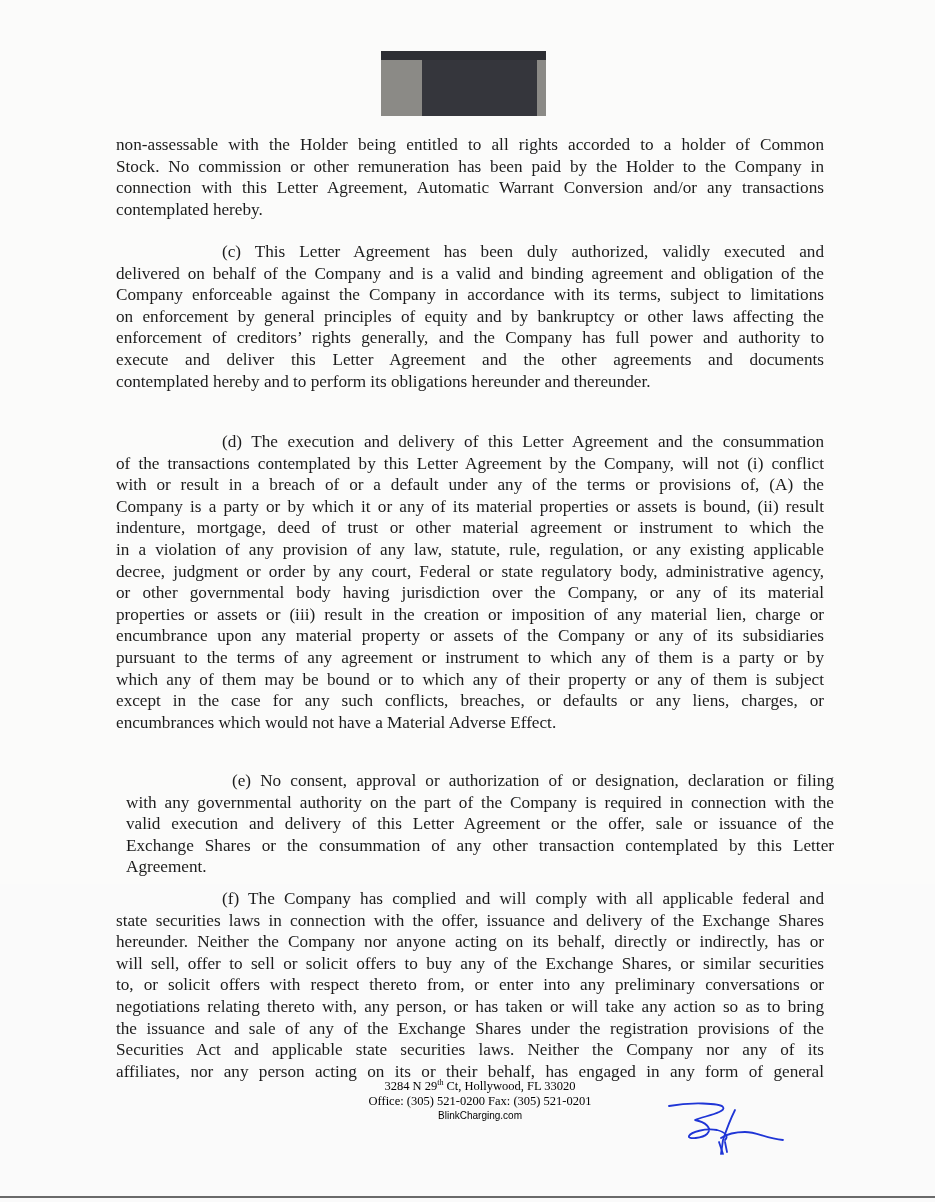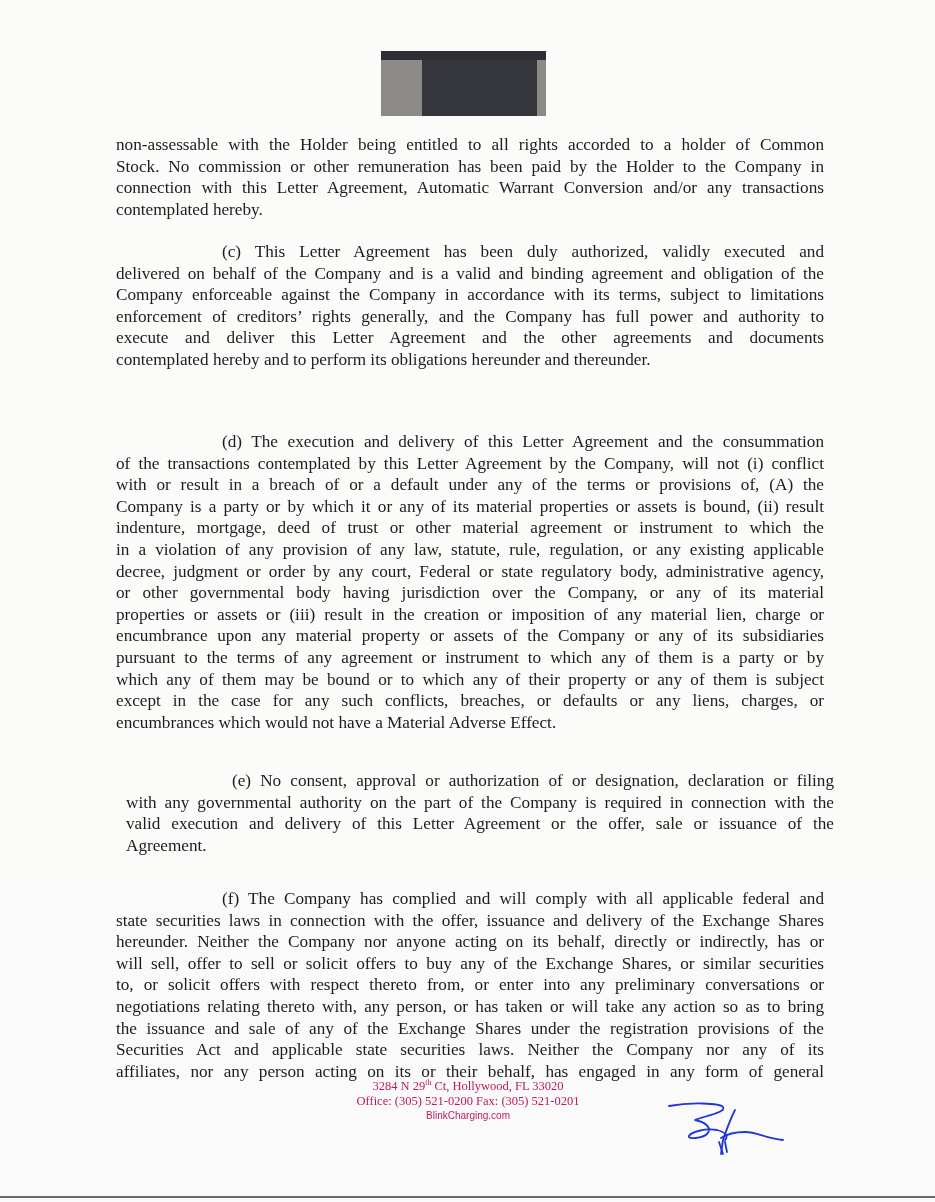--- a/index.html
+++ b/index.html
@@ -69,26 +69,26 @@
       box-sizing: border-box;
     }
     #para-b { top: 134px; }
     #para-c { top: 241px; }
     #para-d { top: 431px; }
     #para-e { top: 770px; margin-left: 10px; }
     #para-f { top: 888px; }
 
     .footer {
       position: absolute;
-      left: 288px;
+      left: 300px;
       width: 360px;
       text-align: center;
       font-size: 12.5px;
       line-height: 14px;
-      color: #be185d;
+      color: #000000;
     }
     .footer-address { top: 1079px; }
     .footer-phone { top: 1094px; }
     .footer-web {
       top: 1109px;
       font-family: "Liberation Sans", "DejaVu Sans", sans-serif;
       font-size: 10px;
     }
     .footer sup { font-size: 8px; line-height: 0; }
 
@@ -119,20 +119,21 @@
     <span class="line">non-assessable with the Holder being entitled to all rights accorded to a holder of Common</span>
     <span class="line">Stock. No commission or other remuneration has been paid by the Holder to the Company in</span>
     <span class="line">connection with this Letter Agreement, Automatic Warrant Conversion and/or any transactions</span>
     <span class="line last">contemplated hereby.</span>
   </div>
 
   <div class="text" id="para-c">
     <span class="line indent">(c) This Letter Agreement has been duly authorized, validly executed and</span>
     <span class="line">delivered on behalf of the Company and is a valid and binding agreement and obligation of the</span>
     <span class="line">Company enforceable against the Company in accordance with its terms, subject to limitations</span>
+    <span class="line">on enforcement by general principles of equity and by bankruptcy or other laws affecting the</span>
     <span class="line">enforcement of creditors’ rights generally, and the Company has full power and authority to</span>
     <span class="line">execute and deliver this Letter Agreement and the other agreements and documents</span>
     <span class="line last">contemplated hereby and to perform its obligations hereunder and thereunder.</span>
   </div>
 
   <div class="text" id="para-d">
     <span class="line indent">(d) The execution and delivery of this Letter Agreement and the consummation</span>
     <span class="line">of the transactions contemplated by this Letter Agreement by the Company, will not (i) conflict</span>
     <span class="line">with or result in a breach of or a default under any of the terms or provisions of, (A) the</span>
     <span class="line">Company is a party or by which it or any of its material properties or assets is bound, (ii) result</span>
@@ -145,20 +146,21 @@
     <span class="line">pursuant to the terms of any agreement or instrument to which any of them is a party or by</span>
     <span class="line">which any of them may be bound or to which any of their property or any of them is subject</span>
     <span class="line">except in the case for any such conflicts, breaches, or defaults or any liens, charges, or</span>
     <span class="line last">encumbrances which would not have a Material Adverse Effect.</span>
   </div>
 
   <div class="text" id="para-e">
     <span class="line indent">(e) No consent, approval or authorization of or designation, declaration or filing</span>
     <span class="line">with any governmental authority on the part of the Company is required in connection with the</span>
     <span class="line">valid execution and delivery of this Letter Agreement or the offer, sale or issuance of the</span>
+    <span class="line">Exchange Shares or the consummation of any other transaction contemplated by this Letter</span>
     <span class="line last">Agreement.</span>
   </div>
 
   <div class="text" id="para-f">
     <span class="line indent">(f) The Company has complied and will comply with all applicable federal and</span>
     <span class="line">state securities laws in connection with the offer, issuance and delivery of the Exchange Shares</span>
     <span class="line">hereunder. Neither the Company nor anyone acting on its behalf, directly or indirectly, has or</span>
     <span class="line">will sell, offer to sell or solicit offers to buy any of the Exchange Shares, or similar securities</span>
     <span class="line">to, or solicit offers with respect thereto from, or enter into any preliminary conversations or</span>
     <span class="line">negotiations relating thereto with, any person, or has taken or will take any action so as to bring</span>

